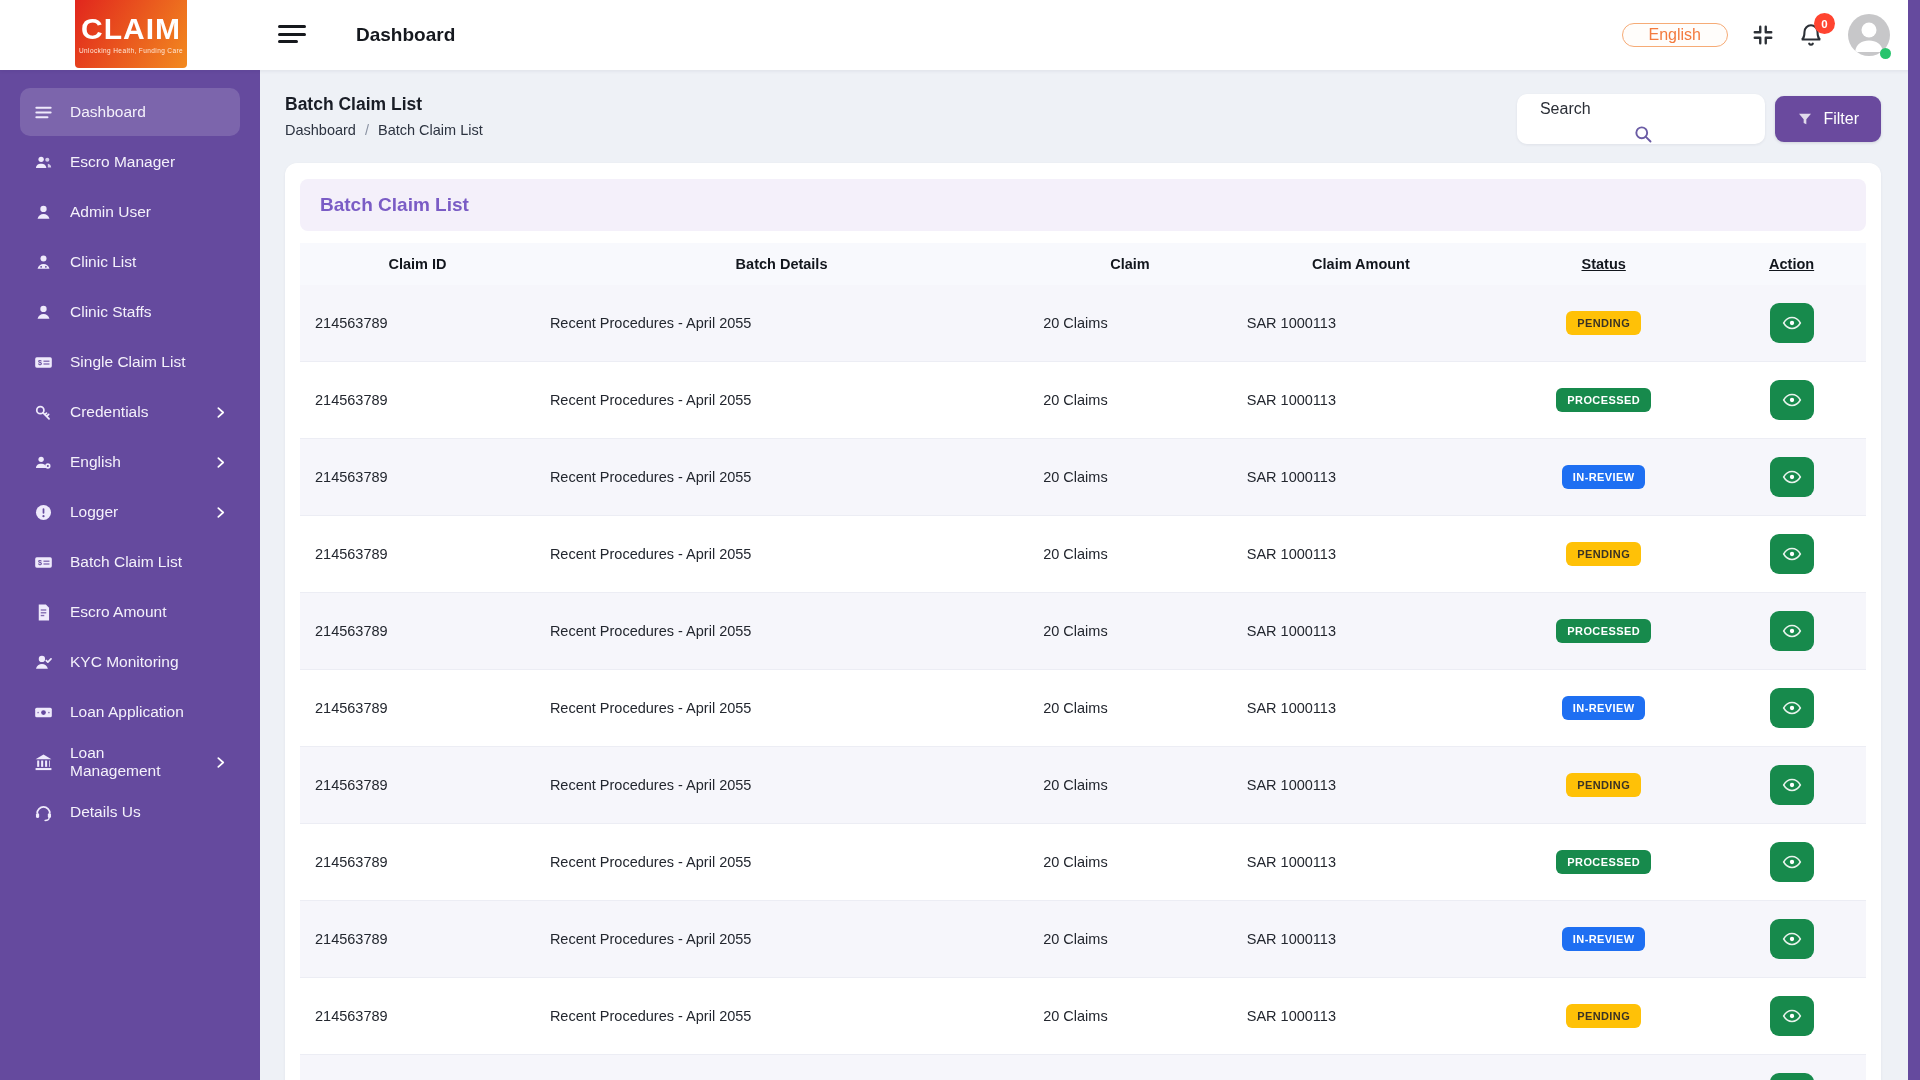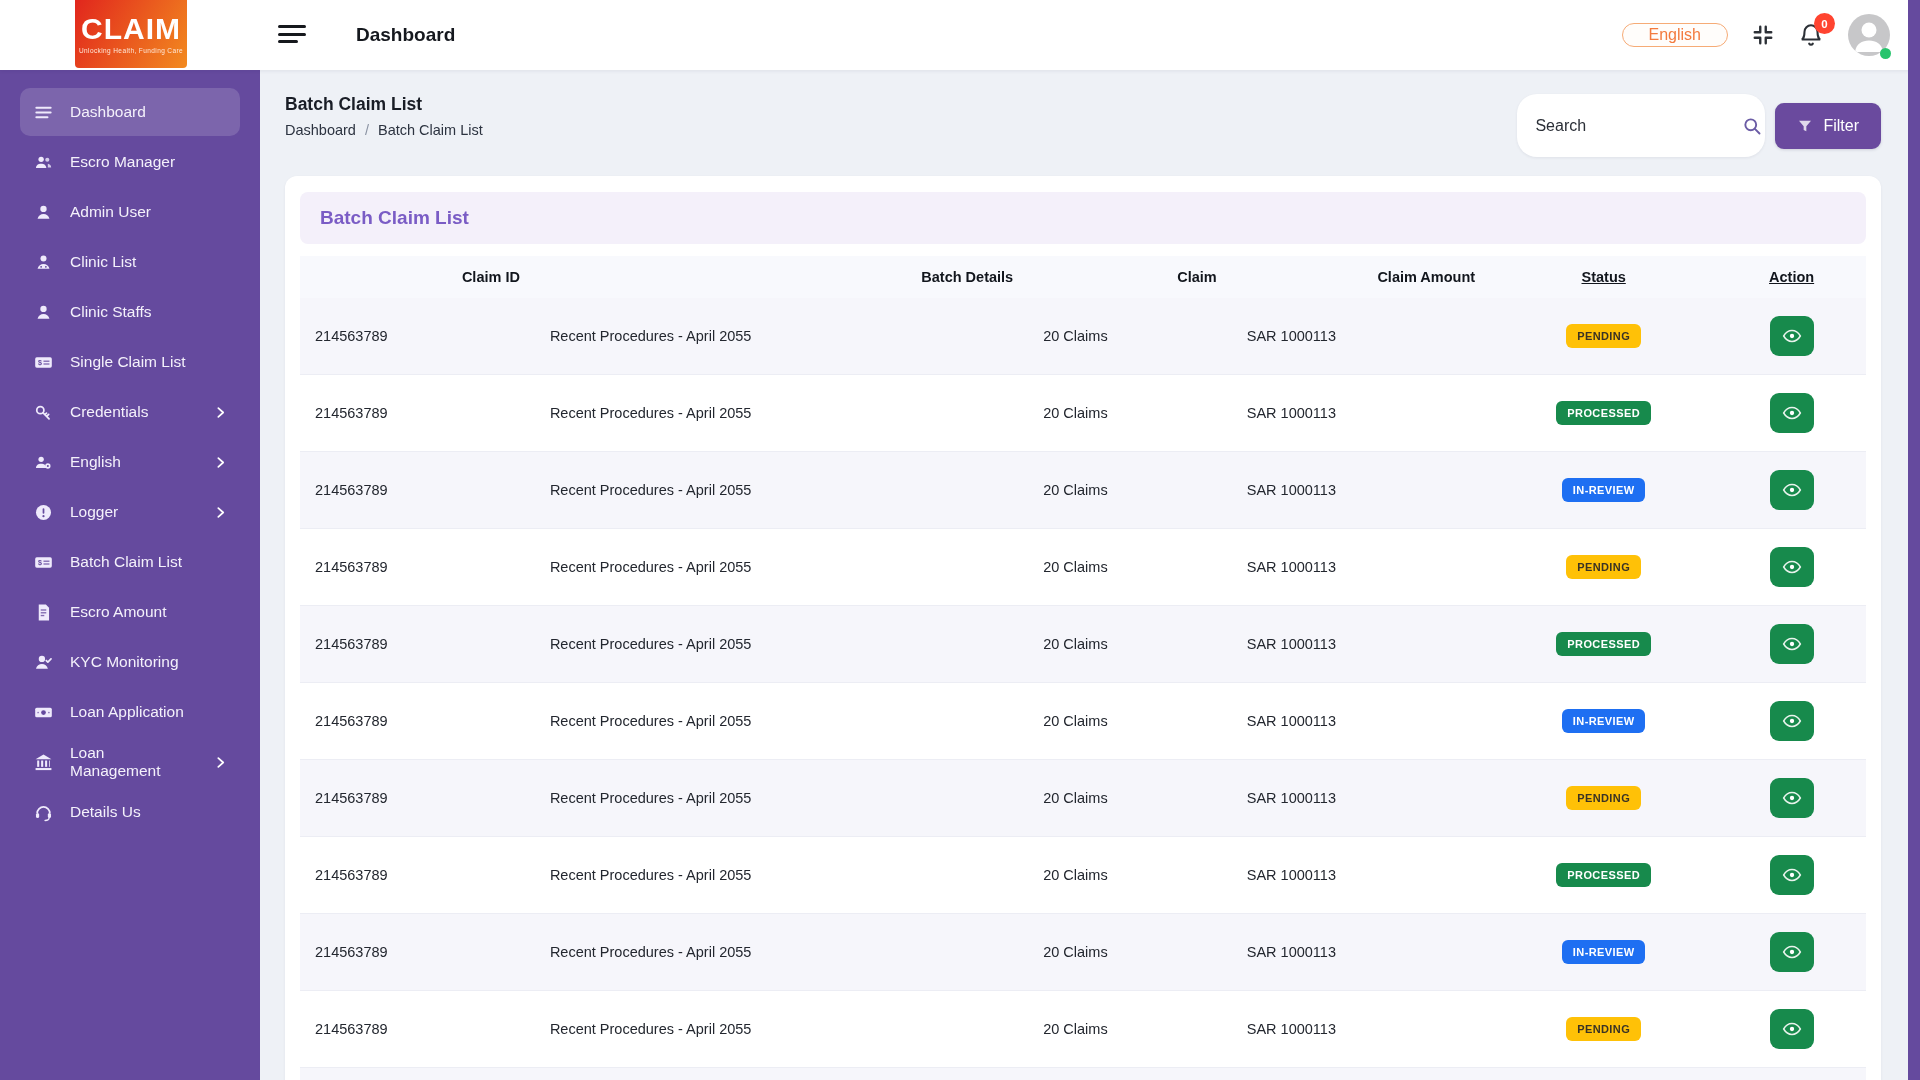--- a/index.html
+++ b/index.html
@@ -69,23 +69,24 @@
 
   
   .main { position:absolute; left:260px; top:70px; width:1648px; height:1010px; }
   .page-head { display:flex; justify-content:space-between; align-items:flex-start; margin:24px 27px 0 25px; }
   .page-title { font-size:17.5px; font-weight:800; color:#191d26; }
   .breadcrumb { margin-top:7px; font-size:14.5px; color:#2c3340; display:flex; gap:9px; }
   .breadcrumb .sep { color:#8b93a3; }
   .breadcrumb a { color:#2c3340; text-decoration:none; cursor:pointer; }
   .head-tools { display:flex; gap:10px; align-items:center; }
   .search-box {
-    width:248px; height:63px; background:#fff; border-radius:20px;
+    width:248px; height:50px; background:#fff; border-radius:10px;
     display:flex; align-items:center; padding:0 14px 0 18px;
     box-shadow: 0 1px 3px rgba(30,30,60,.07);
+    flex-direction: column;
   }
   .search-box input {
     border:none; outline:none; flex:1; font-size:16px; font-family:inherit; color:#1c2027; background:transparent;
   }
   .search-box input::placeholder { color:#2a2e36; opacity:1; }
   .search-icon { color:#6b5ca5; display:flex; }
   .filter-btn {
     height:46px; padding:0 22px; border:none; border-radius:9px; cursor:pointer;
     background: var(--filter,#6a4a9e); color:#fff; font-size:16px; font-family:inherit;
     display:flex; align-items:center; gap:10px; box-shadow: 0 1px 3px rgba(30,30,60,.15);
@@ -98,21 +99,21 @@
     padding:16px 15px 26px; box-shadow: 0 1px 3px rgba(30,30,60,.06);
   }
   .card-banner {
     background: var(--banner,#f4f0fa); border-radius:8px; padding:15px 20px;
     color: var(--card-title,#7a5cc5); font-size:19px; font-weight:600;
   }
   table { width:100%; border-collapse:collapse; margin-top:12px; font-size:14.5px; }
   col.c-id { width:15%; } col.c-details { width:31.5%; } col.c-claim { width:13%; }
   col.c-amount { width:16.5%; } col.c-status { width:14.5%; } col.c-action { width:9.5%; }
   thead th {
-    text-align:right; padding:13px 15px; background:#f8f9fd;
+    text-align:center; padding:13px 15px; background:#f8f9fd;
     font-weight:700; color:#12161d; font-size:14.5px;
   }
   thead th.center, td.center { text-align:center;text-decoration:underline; }
   tbody td { padding:18px 15px; border-bottom:1px solid #ecedf4; color:#23272f; }
   tbody tr:nth-child(odd) { background:#f6f6fb; }
   .badge {
     display:inline-block; padding:6px 11px; border-radius:6px;
     font-size:11px; font-weight:800; letter-spacing:.4px;
   }
   .eye-btn {

